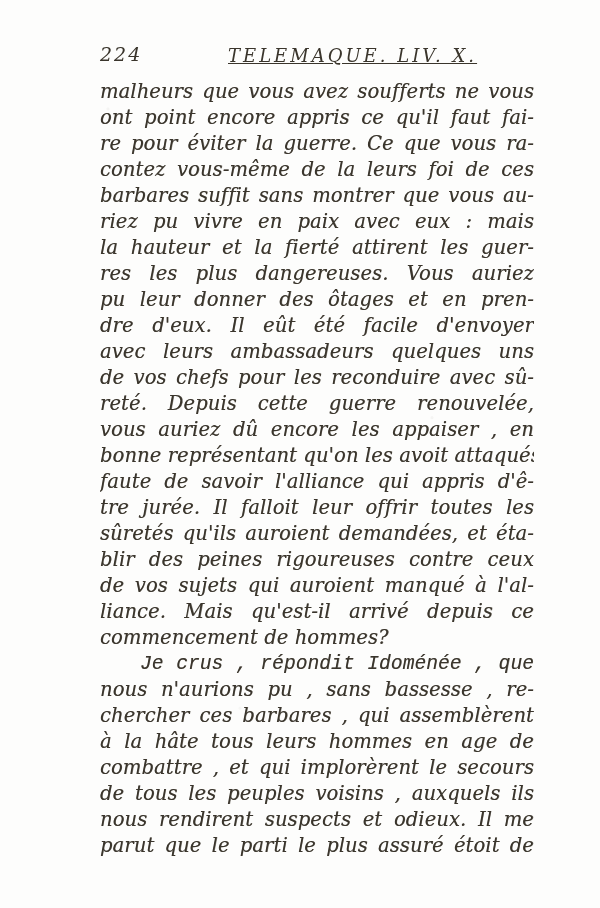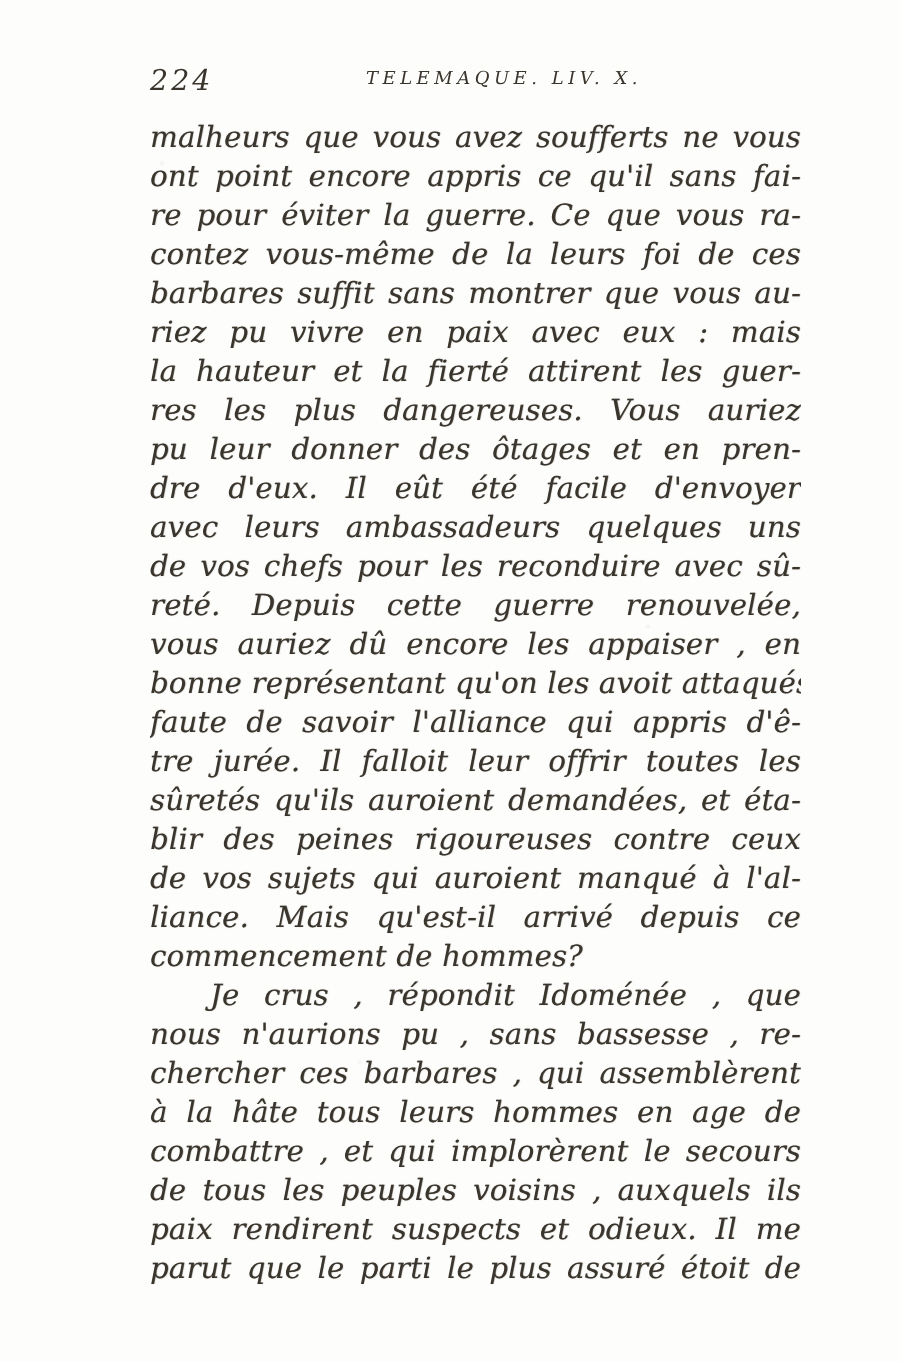--- a/index.html
+++ b/index.html
@@ -34,25 +34,26 @@
   }
   .pagenum {
     position: absolute;
     left: 12px;
     top: 1px;
     font-size: 19px;
     letter-spacing: 2px;
   }
   .running-title {
     position: absolute;
-    left: 156px;
+    left: 140px;
     top: 3px;
-    font-size: 12px;
+    font-size: 18px;
     letter-spacing: 3px;
     white-space: nowrap;
+    text-decoration: underline;
   }
   .textblock {
     position: absolute;
     top: 79px;
     left: 88px;
     width: 434px;
     margin-left: 12px;
   }
   .line {
     font-style: italic;
@@ -66,35 +67,36 @@
     letter-spacing: 0.1px;
     text-shadow: 0.3px 0.3px 0.6px rgba(58,53,44,0.55);
     overflow: hidden;
   }
   .line.short {
     text-align-last: left;
   }
   .line.indent {
     padding-left: 40px;
     width: 394px;
+    font-family: Liberation Mono, monospace;
   }
 </style>
 </head>
 <body>
 
 <div class="page">
 
   <div class="header">
     <span class="pagenum">224</span>
     <span class="running-title">TELEMAQUE. LIV. X.</span>
   </div>
 
   <div class="textblock">
     <div class="line">malheurs que vous avez soufferts ne vous</div>
-    <div class="line">ont point encore appris ce qu'il sans fai-</div>
+    <div class="line">ont point encore appris ce qu'il faut fai-</div>
     <div class="line">re pour éviter la guerre. Ce que vous ra-</div>
     <div class="line">contez vous-même de la leurs foi de ces</div>
     <div class="line">barbares suffit sans montrer que vous au-</div>
     <div class="line">riez pu vivre en paix avec eux : mais</div>
     <div class="line">la hauteur et la fierté attirent les guer-</div>
     <div class="line">res les plus dangereuses. Vous auriez</div>
     <div class="line">pu leur donner des ôtages et en pren-</div>
     <div class="line">dre d'eux. Il eût été facile d'envoyer</div>
     <div class="line">avec leurs ambassadeurs quelques uns</div>
     <div class="line">de vos chefs pour les reconduire avec sû-</div>
@@ -107,17 +109,17 @@
     <div class="line">blir des peines rigoureuses contre ceux</div>
     <div class="line">de vos sujets qui auroient manqué à l'al-</div>
     <div class="line">liance. Mais qu'est-il arrivé depuis ce</div>
     <div class="line short">commencement de hommes?</div>
     <div class="line indent">Je crus , répondit Idoménée , que</div>
     <div class="line">nous n'aurions pu , sans bassesse , re-</div>
     <div class="line">chercher ces barbares , qui assemblèrent</div>
     <div class="line">à la hâte tous leurs hommes en age de</div>
     <div class="line">combattre , et qui implorèrent le secours</div>
     <div class="line">de tous les peuples voisins , auxquels ils</div>
-    <div class="line">paix rendirent suspects et odieux. Il me</div>
+    <div class="line">nous rendirent suspects et odieux. Il me</div>
     <div class="line">parut que le parti le plus assuré étoit de</div>
   </div>
 
 </div>
 
 </body></html>

